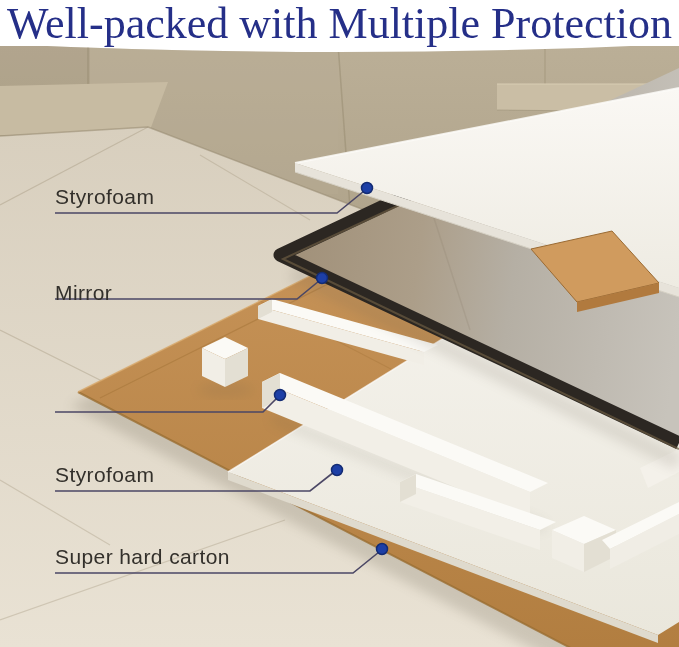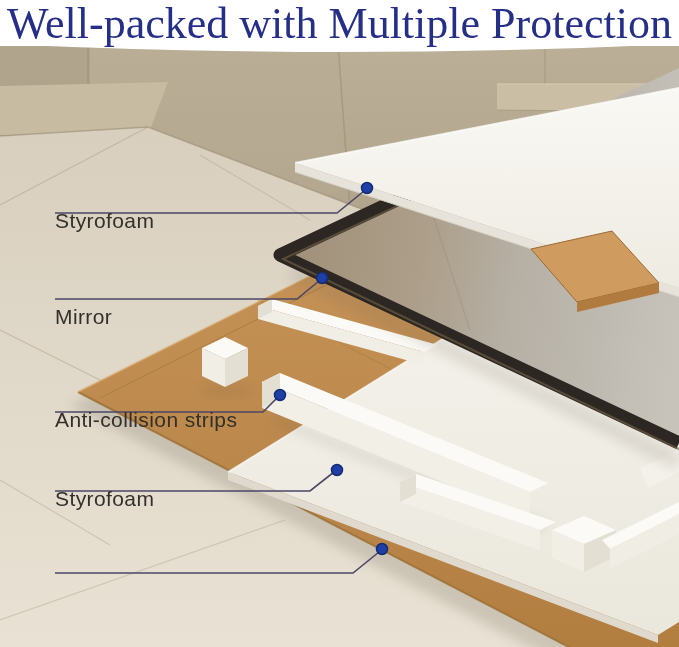--- a/index.html
+++ b/index.html
@@ -4,21 +4,21 @@
 <style>
   html,body{margin:0;padding:0;background:#ffffff;}
   .canvas{position:relative;width:679px;height:647px;overflow:hidden;
           font-family:"Liberation Sans",sans-serif;background:#ffffff;}
   svg.scene{position:absolute;left:0;top:0;z-index:1;}
   .header{position:absolute;top:0;left:0;width:679px;height:46px;background:#ffffff;
           display:flex;align-items:center;justify-content:center;z-index:5;}
   .title{font-family:"Liberation Serif",serif;font-weight:400;font-size:44px;
          color:var(--title,#252f88);white-space:nowrap;letter-spacing:0;}
   .callout-label{position:absolute;left:55px;font-size:21px;line-height:26px;
-         color:var(--label,#33302b);letter-spacing:.4px;z-index:4;margin-top:24px;}
+         color:var(--label,#33302b);letter-spacing:.4px;z-index:4;}
   .callout-line{fill:none;stroke:var(--line,#4b4765);stroke-width:1.6px;}
   .callout-dot{fill:var(--dot,#1d3fa6);stroke:var(--dot-ring,#142c74);stroke-width:1.5px;}
 </style>
 </head>
 <body>
 
 <div class="canvas">
 
   <svg class="scene" width="679" height="647" viewBox="0 0 679 647">
     <defs>
@@ -182,16 +182,16 @@
       </g>
     </g>
   </svg>
 
   <div class="header">
     <div class="title">Well-packed with Multiple Protection</div>
   </div>
 
   <div class="callout-label" style="top:184px">Styrofoam</div>
   <div class="callout-label" style="top:280px">Mirror</div>
-  <div class="callout-label" style="top:383px">Anti-collision strips</div>
   <div class="callout-label" style="top:462px">Styrofoam</div>
+  <div class="callout-label" style="top:544px">Super hard carton</div>
 
 </div>
 
 </body></html>

